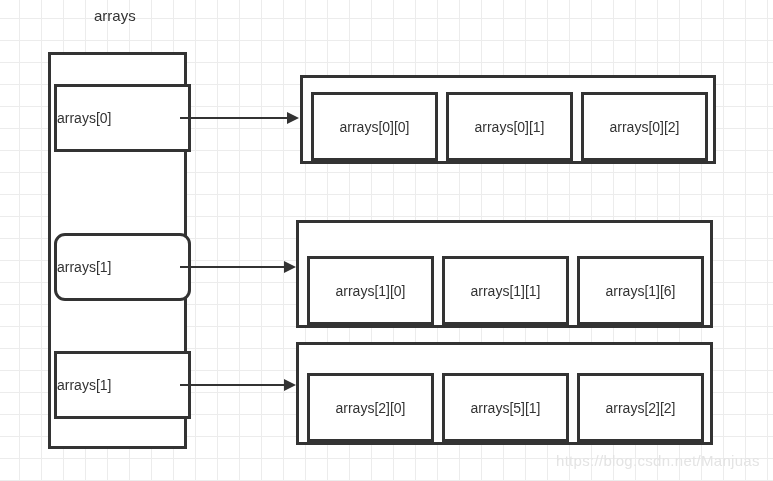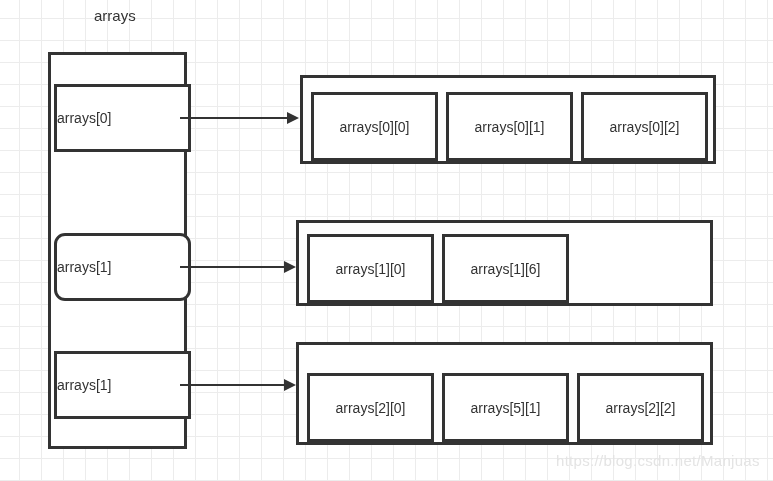--- a/index.html
+++ b/index.html
@@ -85,21 +85,21 @@
   .row-box {
     position: absolute;
     border: 3px solid #333333;
     background: #ffffff;
     display: flex;
     align-items: flex-end;
     gap: 8px;
     padding: 0 8px;
   }
   .row-0 { left: 300px; top: 75px;  width: 416px; height: 89px; }
-  .row-1 { left: 296px; top: 220px; width: 417px; height: 86px; }
+  .row-1 { left: 296px; top: 220px; width: 417px; height: 108px; }
   .row-2 { left: 296px; top: 342px; width: 417px; height: 103px; }
 
   .cell-box {
     width: 127px;
     height: 69px;
     border: 3px solid #333333;
     background: #ffffff;
     display: flex;
     align-items: center;
     justify-content: center;
@@ -158,20 +158,23 @@
   <div class="cell-box">
     <span>arrays[0][2]</span>
   </div>
 </div>
 
 <div class="row-box row-1">
   <div class="cell-box">
     <span>arrays[1][0]</span>
   </div>
   <div class="cell-box">
+    <span>arrays[1][1]</span>
+  </div>
+  <div class="cell-box">
     <span>arrays[1][6]</span>
   </div>
 </div>
 
 <div class="row-box row-2">
   <div class="cell-box">
     <span>arrays[2][0]</span>
   </div>
   <div class="cell-box">
     <span>arrays[5][1]</span>

